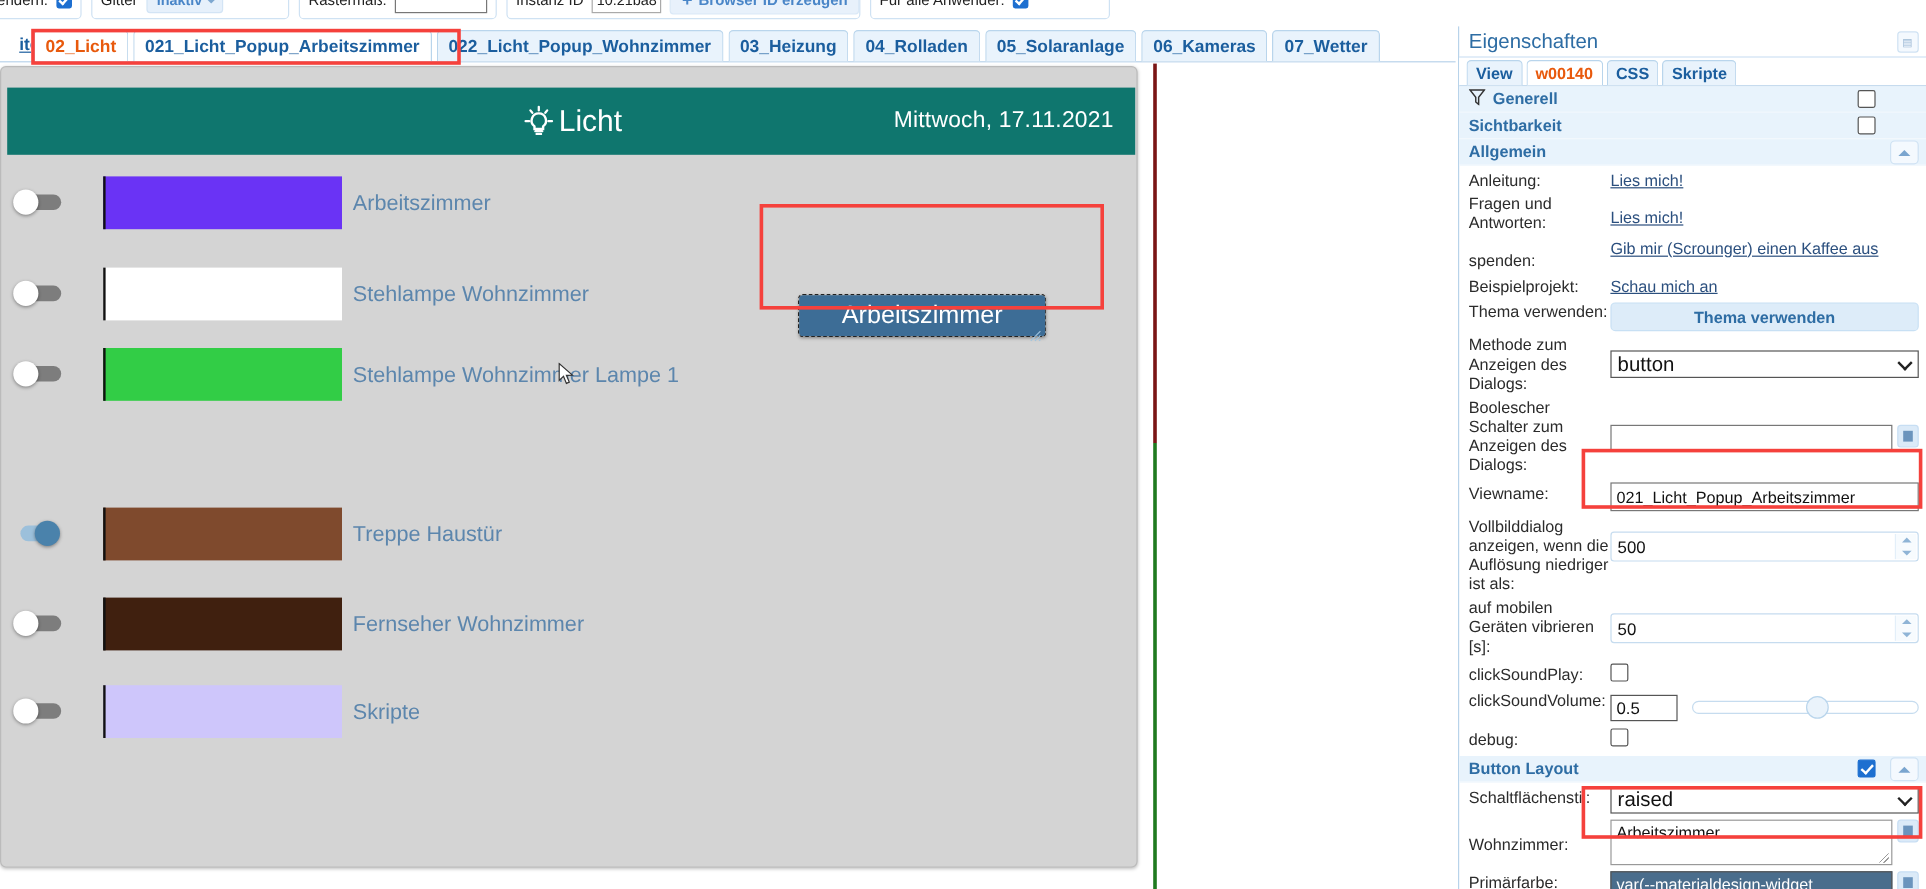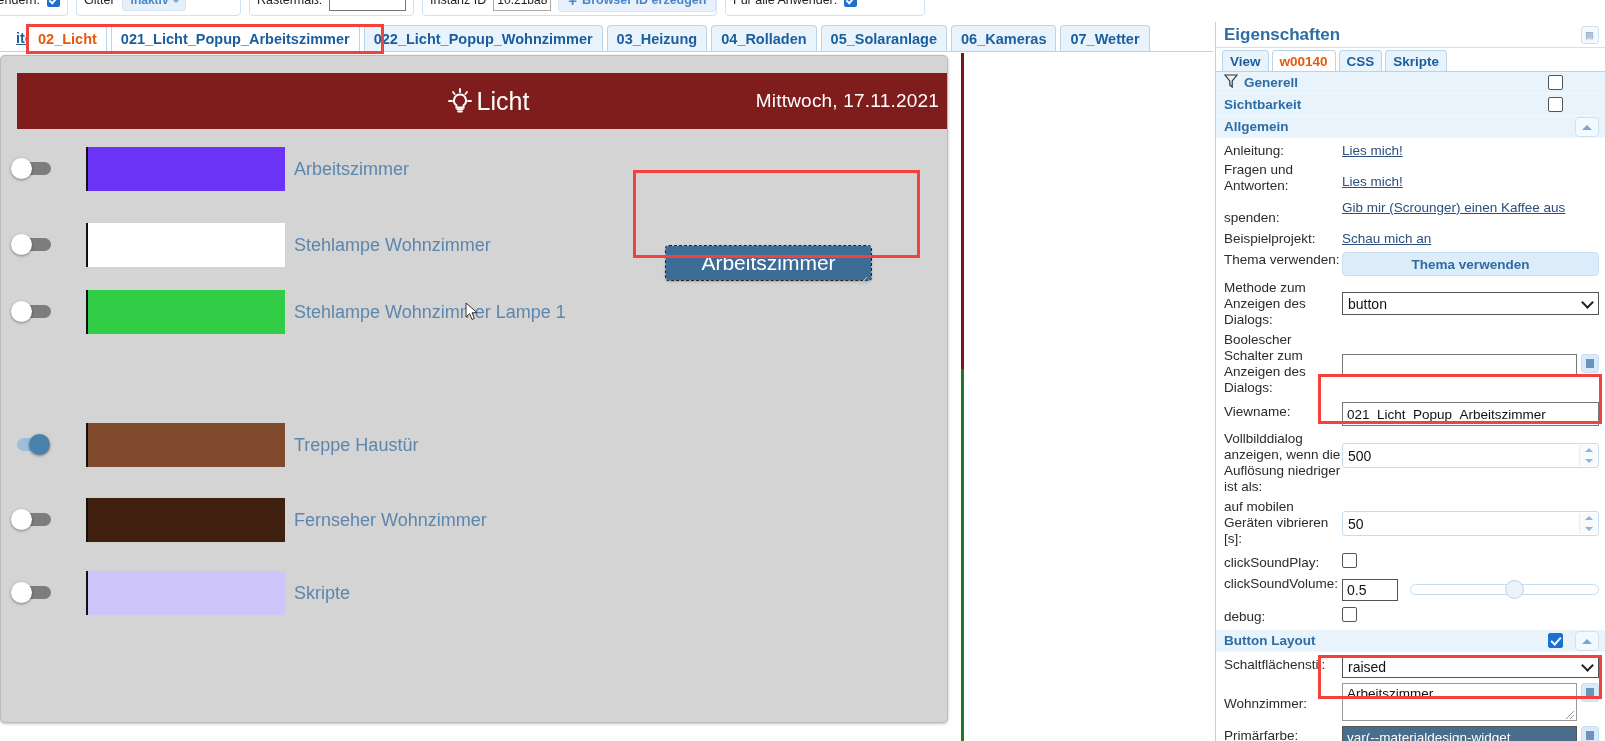--- a/index.html
+++ b/index.html
@@ -114,23 +114,23 @@
   .view-card {
     position: absolute; left: 0; top: 0;
     width: 948px; height: 668px;
     background: #d4d4d4;
     border: 1px solid #bbb;
     border-radius: 5px;
     box-shadow: 0 1px 3px rgba(0,0,0,.25);
     overflow: hidden;
   }
   .view-header {
-    position: absolute; left: 16px; top: 17px;
+    position: absolute; left: 5px; top: 17px;
     width: 940px; height: 56px;
-    background: #7f1d1d;
+    background: #0f766e;
     display: flex; align-items: center;
   }
   .vh-title {
     position: absolute; left: 0; right: 0; text-align: center;
     color: #fff; font-size: 25px; font-family: "Liberation Sans", sans-serif;
     display: flex; align-items: center; justify-content: center; gap: 2px;
   }
   .bulb { display: inline-block; width: 30px; height: 30px; position: relative; }
   .vh-date {
     position: absolute; right: 18px;
@@ -200,21 +200,21 @@
   .props {
     position: absolute; left: 1215px; top: 22px;
     width: 390px; height: 719px;
     background: #fff;
     border-left: 1px solid #b8d3ea;
     font-size: 13px;
   }
   .props-title {
     height: 26px; display: flex; align-items: center;
     padding-left: 8px;
-    color: #2e6da4; font-size: 17px; font-weight: bold;
+    color: #2e6da4; font-size: 17px; font-weight: normal;
     border-bottom: 1px solid #cfe2f3;
     position: relative;
   }
   .grip-icon {
     position: absolute; right: 6px; top: 4px;
     width: 18px; height: 18px; border: 1px solid #cfe2f3; border-radius: 3px;
     background: #f4f9fe;
     display: flex; align-items: center; justify-content: center;
     color: #9bb8d4; font-size: 9px; letter-spacing: 1px;
   }
@@ -281,21 +281,21 @@
   }
   .pbtn-wide {
     width: 100%; height: 24px;
     background: #ddecf9; border: 1px solid #c8e0f4; border-radius: 4px;
     color: #2e6da4; font-weight: bold; font-size: 13.5px;
     display: flex; align-items: center; justify-content: center;
   }
   .psel {
     width: 100%; height: 23px;
     border: 1px solid #555; background: #fff;
-    font-size: 14px; color: #111; padding: 0 18px 0 5px;
+    font-size: 17px; color: #111; padding: 0 18px 0 5px;
     display: flex; align-items: center; position: relative;
   }
   .psel::after {
     content: ""; position: absolute; right: 6px; top: 8px;
     width: 7px; height: 7px;
     border-right: 2px solid #222; border-bottom: 2px solid #222;
     transform: rotate(45deg); margin-top: -3px;
   }
   .ptext {
     flex: 1; height: 22px;

